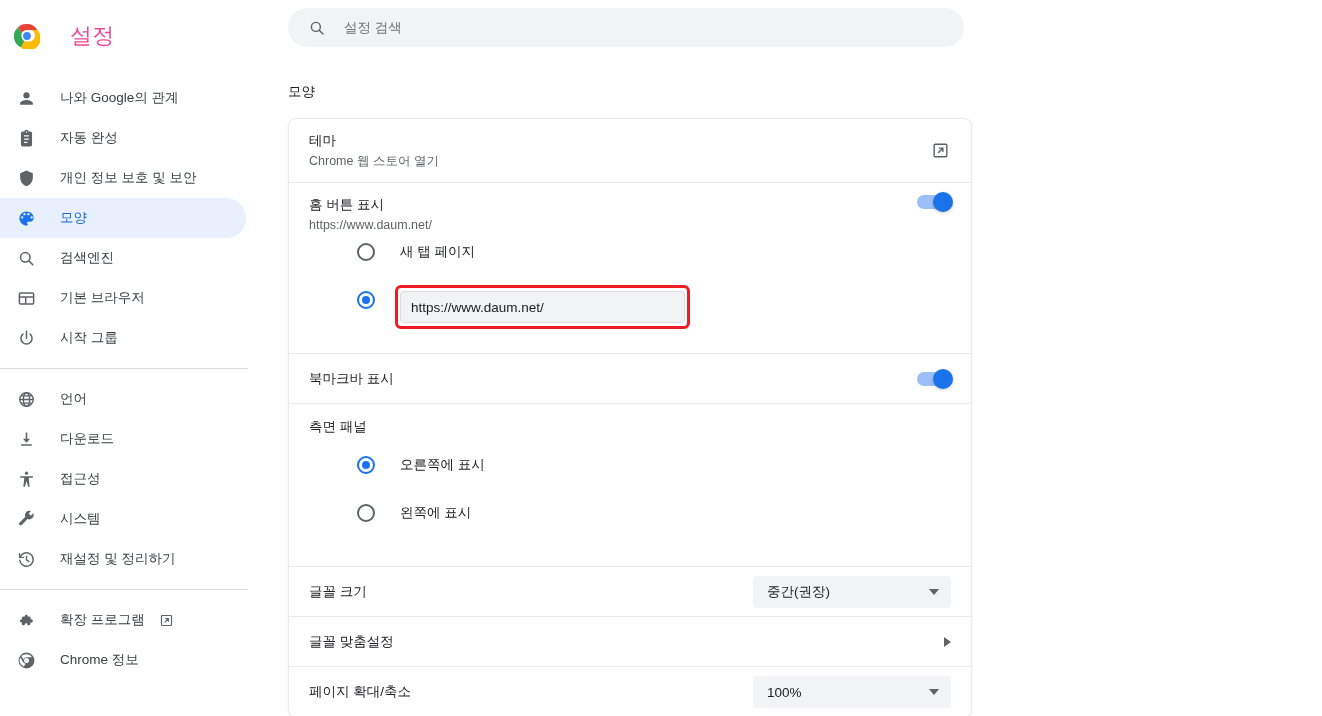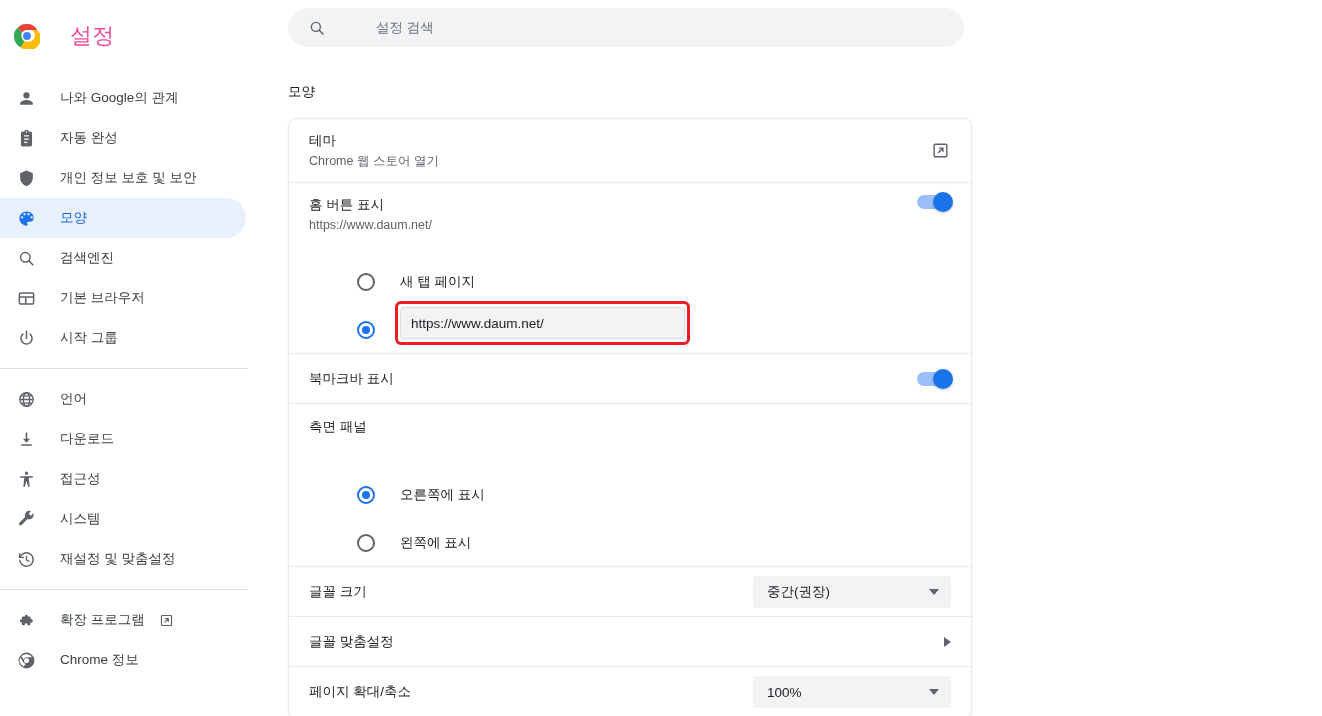--- a/index.html
+++ b/index.html
@@ -56,21 +56,21 @@
   
   .main {
     flex: 1 1 auto; height: 100%;
     position: relative;
     padding-left: 0;
   }
   .searchbar {
     position: absolute; left: 8px; top: 8px;
     width: 676px; height: 39px;
     background: #f1f3f4; border-radius: 20px;
-    display: flex; align-items: center; padding-left: 20px; gap: 32px;
+    display: flex; align-items: center; padding-left: 20px;
   }
   .searchbar .sico { width: 18px; height: 18px; color: #5f6368; display:flex; }
   .search-input {
     border: none; outline: none; background: transparent;
     margin-left: 18px; font-size: 13.5px; color: #3c4043;
     width: 560px; font-family: inherit;
   }
   .search-input::placeholder { color: #70757a; }
 
   .section-title {
@@ -121,21 +121,21 @@
   .toggle .knob {
     position: absolute; right: -2px; top: -3px;
     width: 20px; height: 20px; border-radius: 50%;
     background: #1a73e8;
     box-shadow: 0 1px 3px rgba(60,64,67,.3);
   }
 
   
   .radio-group { padding: 4px 0 14px 0; }
   .radio-row {
-    display: flex; align-items: flex-end;
+    display: flex; align-items: flex-start;
     height: 48px; padding-left: 68px;
     cursor: pointer;
   }
   .radio {
     width: 18px; height: 18px; flex: 0 0 18px;
     border-radius: 50%;
     border: 2px solid #5f6368;
     position: relative;
   }
   .radio.on { border-color: #1a73e8; }
@@ -320,21 +320,21 @@
       </div>
 
       <div class="nav-item">
         <span class="ico">
           <svg viewBox="0 0 24 24" width="19" height="19" fill="none" stroke="currentColor" stroke-width="1.7" stroke-linecap="round">
               <path d="M4 9a8.5 8.5 0 1 1-.5 4"></path>
               <path d="M3.2 4.5v4.8h4.8"></path>
               <path d="M12 8v4.5l3 1.8"></path>
             </svg>
         </span>
-        <span class="lbl">재설정 및 맞춤설정</span>
+        <span class="lbl">재설정 및 정리하기</span>
       </div>
 
       <div class="divider"></div>
 
       <div class="nav-item">
         <span class="ico">
           <svg viewBox="0 0 24 24" width="19" height="19" fill="currentColor">
               <path d="M20 12.5c0-1.1-.9-2-2-2h-.7V9a2 2 0 0 0-2-2h-1.8v-.6a1.8 1.8 0 1 0-3.6 0V7H8a2 2 0 0 0-2 2v1.7h-.6a1.8 1.8 0 1 0 0 3.6H6V16a2 2 0 0 0 2 2h1.7v-.6a1.8 1.8 0 1 1 3.6 0V18H15a2 2 0 0 0 2-2v-1.5h1c1.1 0 2-.9 2-2z"></path>
             </svg>
         </span>

